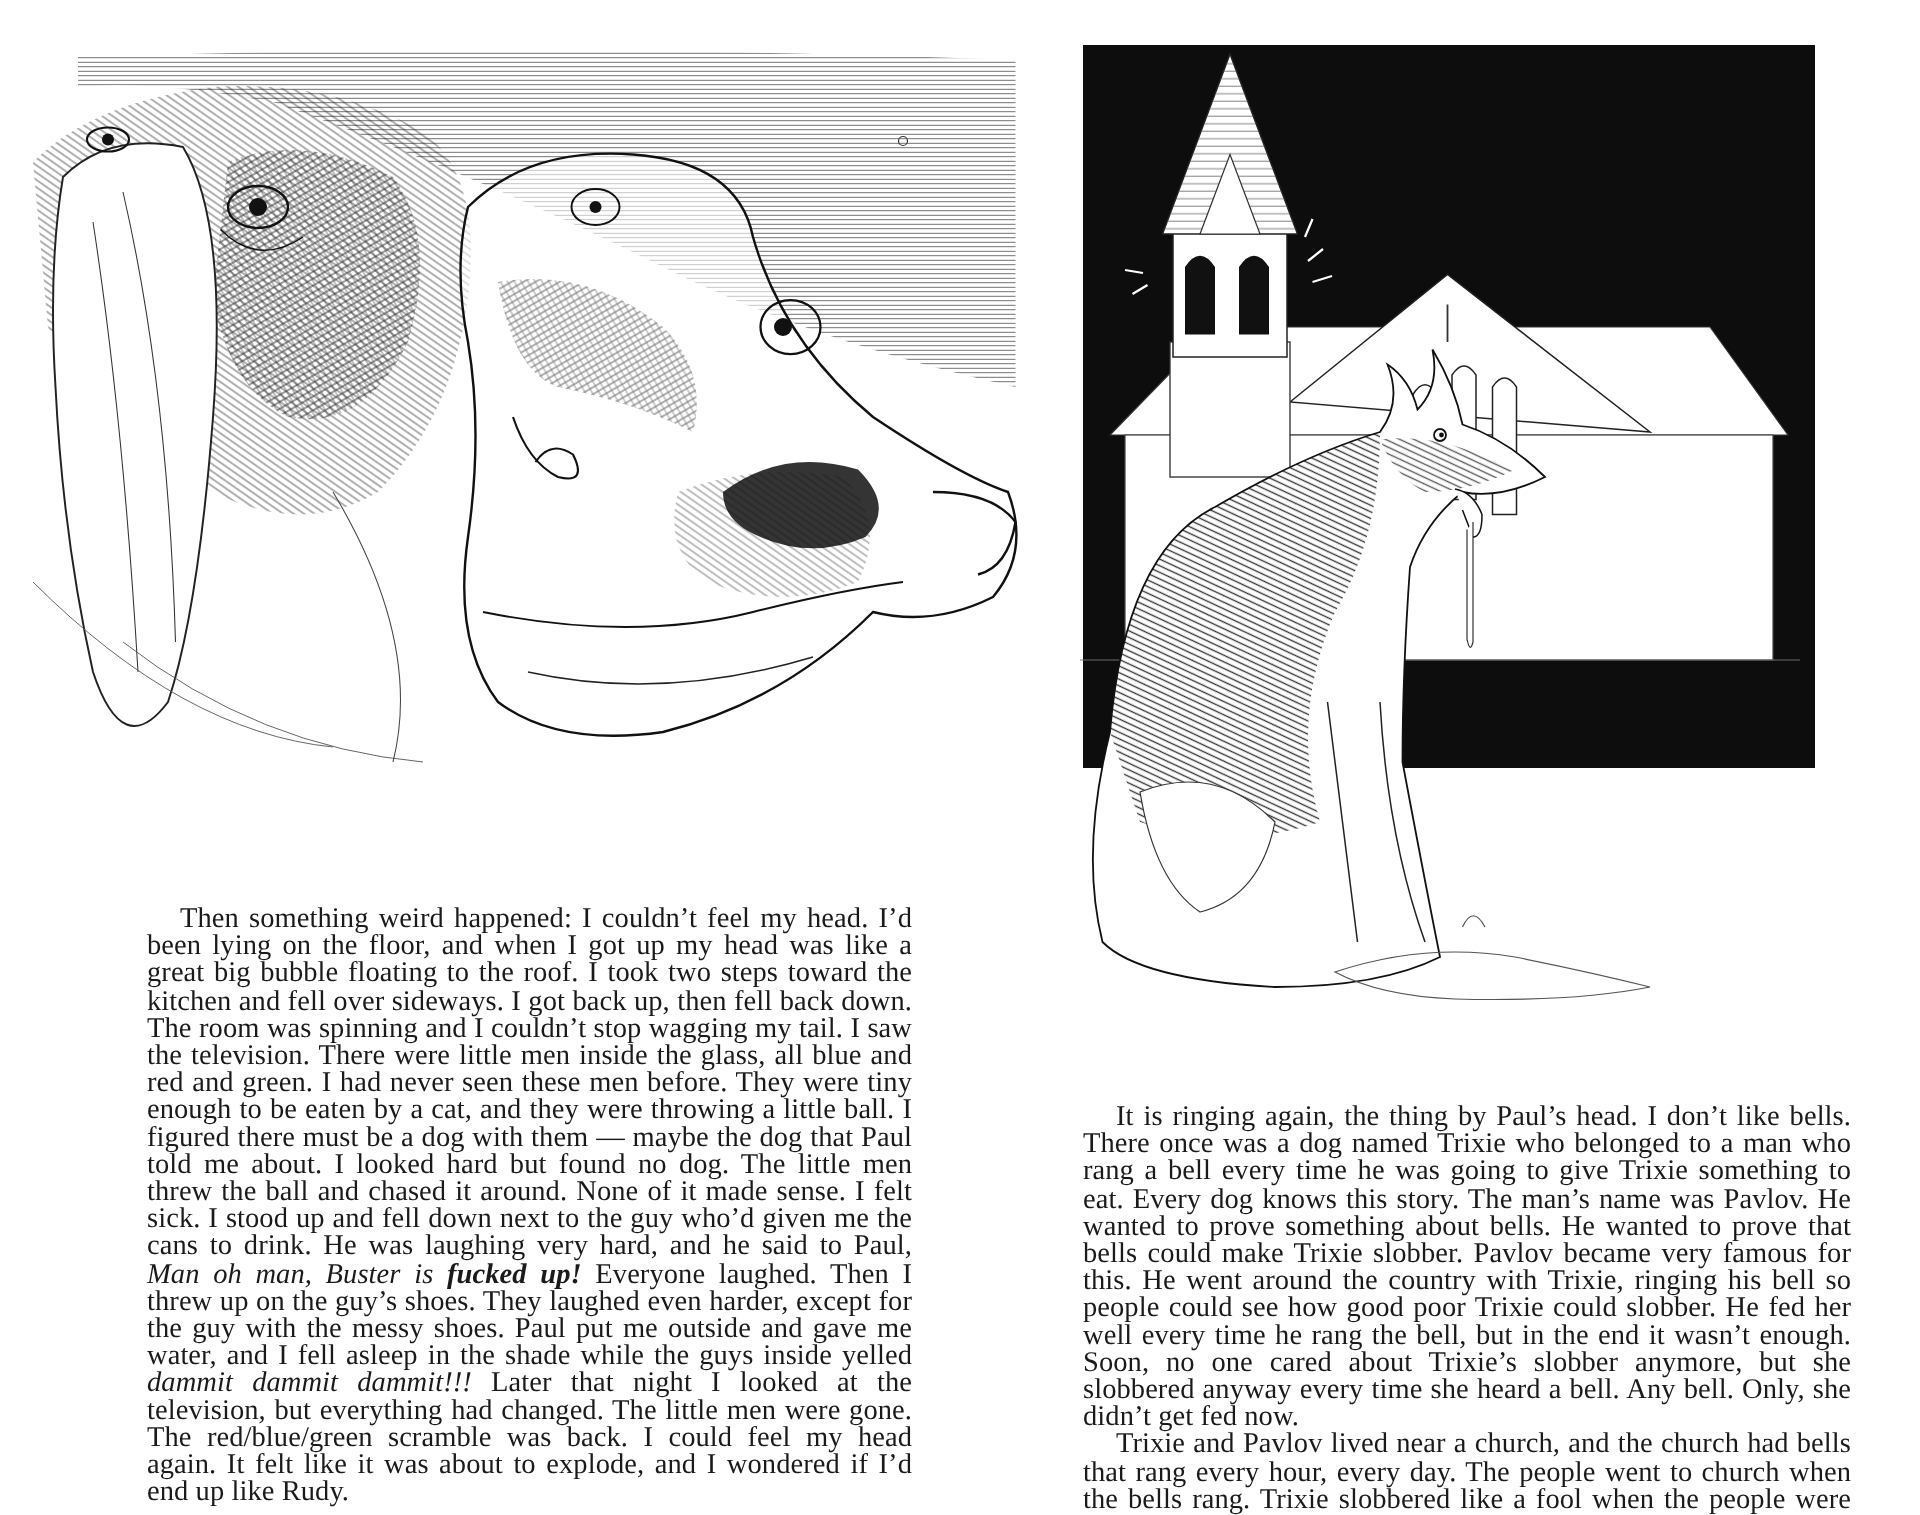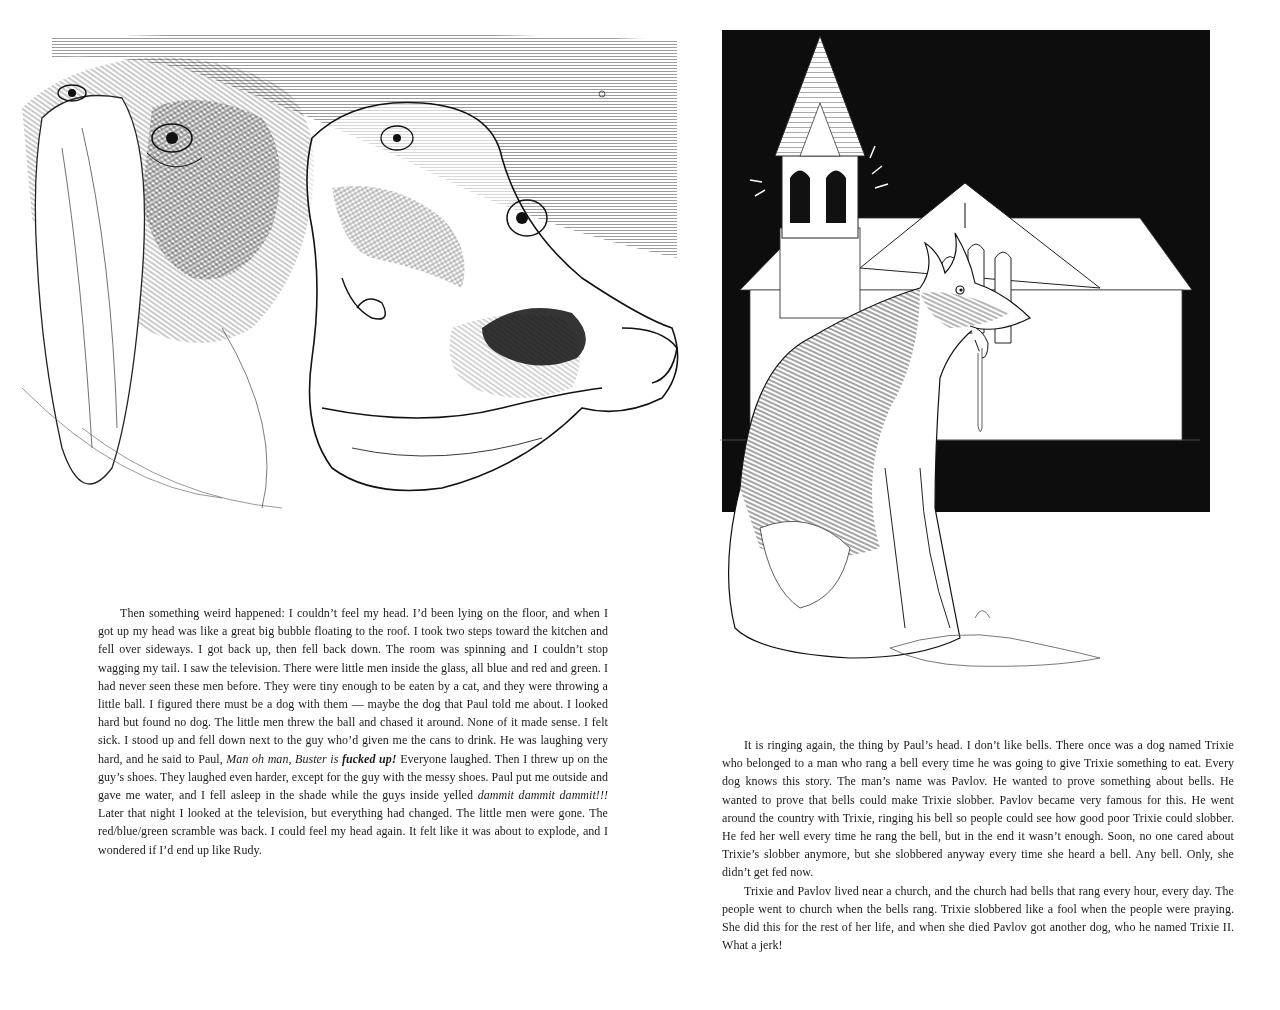--- a/index.html
+++ b/index.html
@@ -4,21 +4,21 @@
 <style>
   html, body { margin: 0; padding: 0; background: #ffffff; }
   body { width: 1280px; height: 1010px; position: relative; overflow: hidden;
          font-family: "DejaVu Serif", "Liberation Serif", serif; color: #1a1a1a; }
   .page { position: absolute; top: 0; height: 1010px; }
   .page-left { left: 0; width: 640px; }
   .page-right { left: 640px; width: 640px; }
   .illus { position: absolute; }
   .illus-dogs { left: 22px; top: 28px; width: 662px; height: 500px; }
   .illus-church { left: 720px; top: 28px; width: 495px; height: 640px; }
-  .text-block { position: absolute; font-size: 12px; line-height: 18.2px; text-align: justify;
+  .text-block { position: absolute; font-size: 19px; line-height: 18.2px; text-align: justify;
                 font-family: "Liberation Serif", "DejaVu Serif", serif; letter-spacing: 0.05px; }
   .text-left { left: 98px; top: 604px; width: 510px; }
   .text-right { left: 722px; top: 736px; width: 512px; }
   .text-block p { margin: 0; text-indent: 22px; }
   .text-block em { font-style: italic; }
   .text-block strong { font-weight: bold; font-style: italic; }
 </style>
 </head>
 <body>
 

